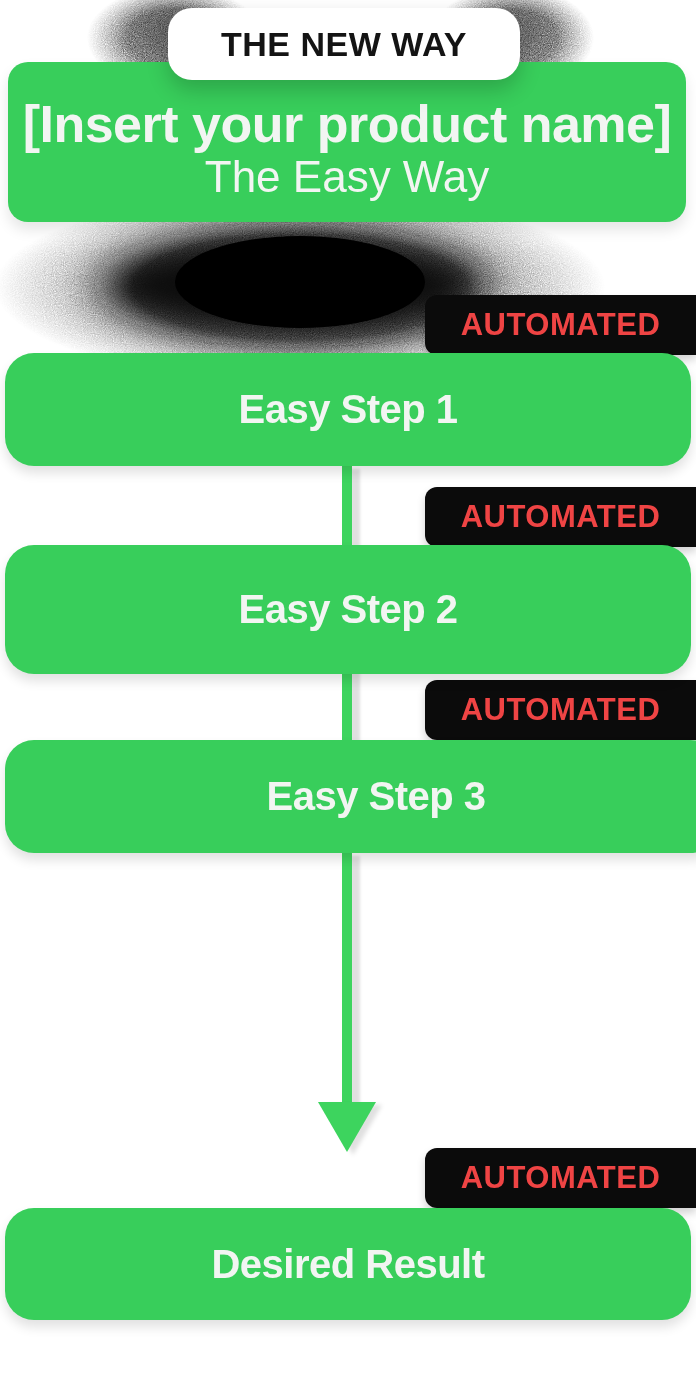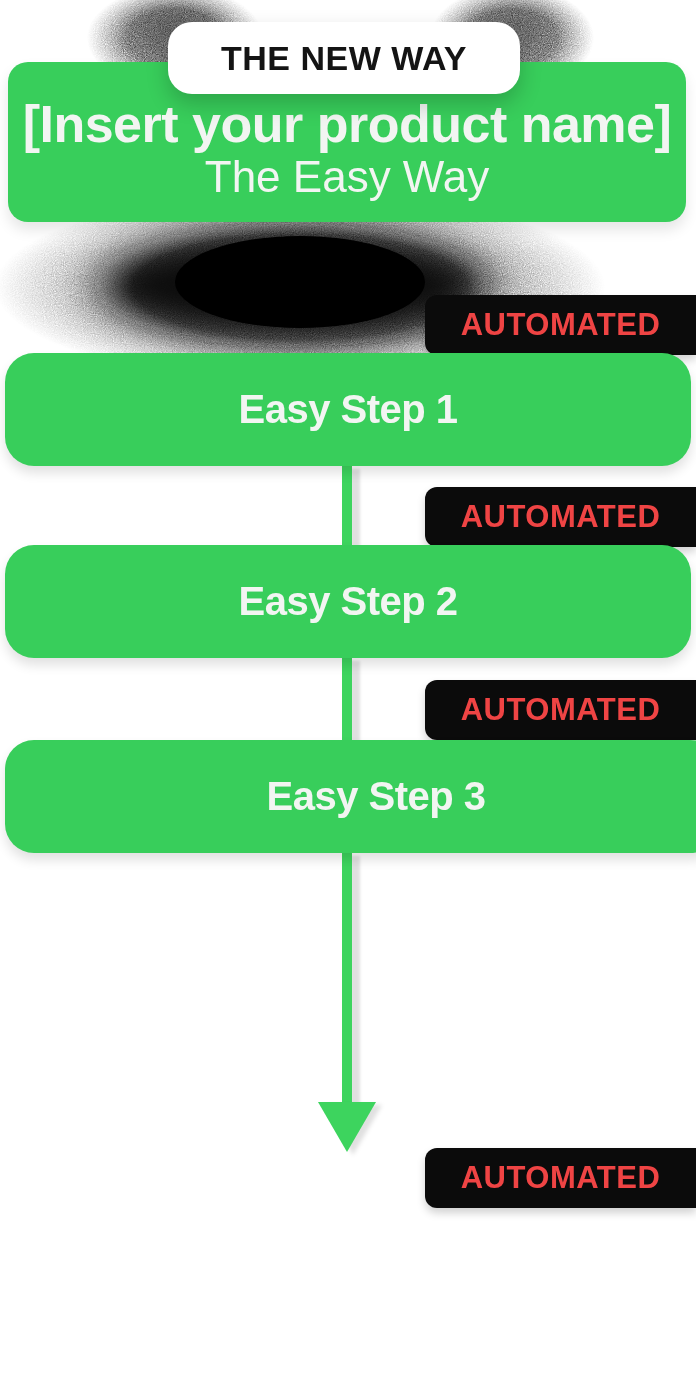--- a/index.html
+++ b/index.html
@@ -6,21 +6,21 @@
   .page{
     position:relative;width:696px;height:1399px;margin:0 auto;
     background:#ffffff;overflow:hidden;
     font-family:"Liberation Sans","DejaVu Sans",sans-serif;
   }
   
   .smoke{position:absolute;left:0;top:0;z-index:1;pointer-events:none;}
 
   
   .pill{
-    position:absolute;left:168px;top:22px;width:352px;height:72px;z-index:6;
+    position:absolute;left:168px;top:8px;width:352px;height:72px;z-index:6;
     background:#ffffff;border-radius:24px;
     display:flex;align-items:center;justify-content:center;
     box-shadow:0 10px 22px rgba(0,0,0,0.20);
   }
   .pill span{
     color:#141414;font-size:34px;font-weight:800;letter-spacing:0.5px;white-space:nowrap;
   }
 
   
   .header-card{
@@ -49,21 +49,21 @@
 
   
   .card{
     position:absolute;left:5px;width:686px;z-index:4;
     background:var(--green,#38ce5b);border-radius:29px;
     display:flex;align-items:center;justify-content:center;
     box-shadow:0 7px 12px rgba(0,0,0,0.12);
     color:var(--text_white,#f2f5f2);font-size:40px;font-weight:800;letter-spacing:-0.5px;white-space:nowrap;
   }
   .s1{top:353px;height:113px;}
-  .s2{top:545px;height:113px;}
+  .s2{top:545px;height:129px;}
   .s3{top:740px;height:113px;padding-left:28px;}
   .result{top:1208px;height:112px;}
 
   
   .connector{
     position:absolute;left:342px;width:10px;z-index:2;
     background:var(--connector_green,#3dd45e);
     box-shadow:8px 4px 3px rgba(0,0,0,0.12);
   }
   .c1{top:465px;height:82px;}
@@ -126,14 +126,15 @@
 
   <div class="badge b1">AUTOMATED</div>
   <div class="badge b2">AUTOMATED</div>
   <div class="badge b3">AUTOMATED</div>
   <div class="badge b4">AUTOMATED</div>
 
   <div class="card s1">Easy Step 1</div>
   <div class="card s2">Easy Step 2</div>
   <div class="card s3">Easy Step 3</div>
 
+  <div class="card result">Desired Result</div>
 
 </div>
 
 </body></html>

